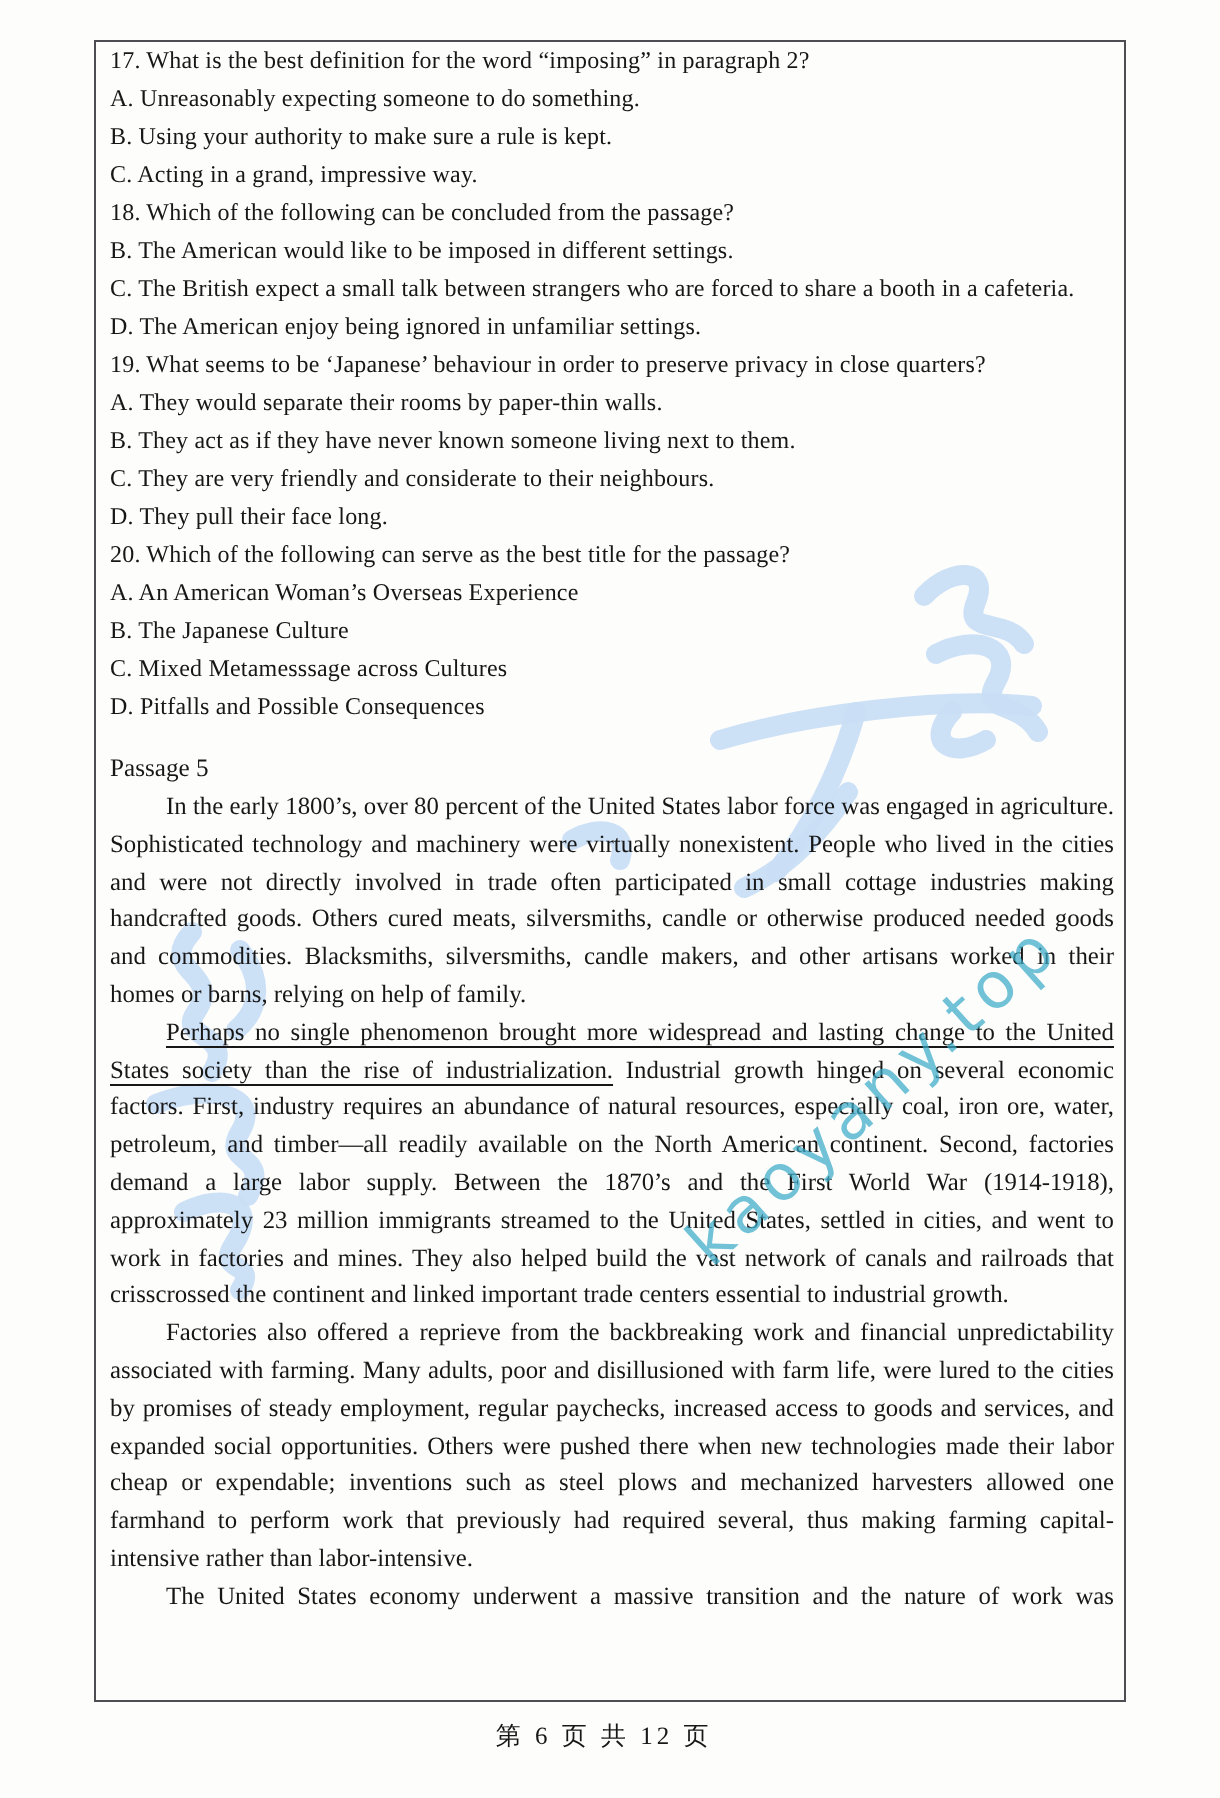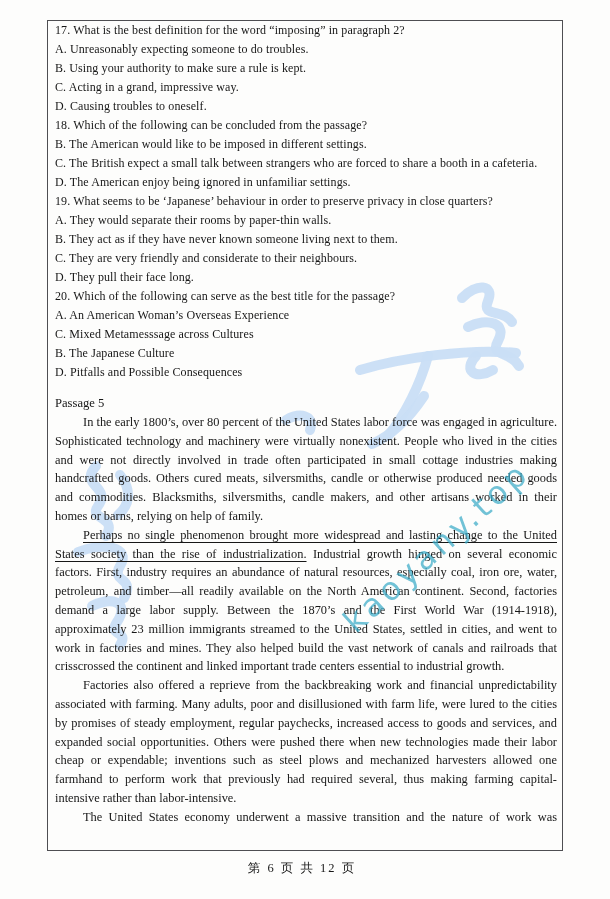--- a/index.html
+++ b/index.html
@@ -90,40 +90,39 @@
     <path d="M78,552 C102,542 132,546 120,566 C110,583 136,576 124,598"></path>
     <path d="M92,606 C112,596 130,602 117,622 C107,637 130,630 120,645"></path>
   </g>
 </svg>
 
 <div class="frame">
   <div class="inner">
 
     <div>
       <div class="qline">17. What is the best definition for the word “imposing” in paragraph 2?</div>
-      <div class="qline">A. Unreasonably expecting someone to do troubles.</div>
+      <div class="qline">A. Unreasonably expecting someone to do something.</div>
       <div class="qline">B. Using your authority to make sure a rule is kept.</div>
       <div class="qline">C. Acting in a grand, impressive way.</div>
-      <div class="qline">D. Causing troubles to oneself.</div>
 
       <div class="qline">18. Which of the following can be concluded from the passage?</div>
       <div class="qline">B. The American would like to be imposed in different settings.</div>
       <div class="qline">C. The British expect a small talk between strangers who are forced to share a booth in a cafeteria.</div>
       <div class="qline">D. The American enjoy being ignored in unfamiliar settings.</div>
 
       <div class="qline">19. What seems to be ‘Japanese’ behaviour in order to preserve privacy in close quarters?</div>
       <div class="qline">A. They would separate their rooms by paper-thin walls.</div>
       <div class="qline">B. They act as if they have never known someone living next to them.</div>
       <div class="qline">C. They are very friendly and considerate to their neighbours.</div>
       <div class="qline">D. They pull their face long.</div>
 
       <div class="qline">20. Which of the following can serve as the best title for the passage?</div>
       <div class="qline">A. An American Woman’s Overseas Experience</div>
+      <div class="qline">B. The Japanese Culture</div>
       <div class="qline">C. Mixed Metamesssage across Cultures</div>
-      <div class="qline">B. The Japanese Culture</div>
       <div class="qline">D. Pitfalls and Possible Consequences</div>
     </div>
 
     <div>
       <div class="passage-heading">Passage 5</div>
       <p class="para">In the early 1800’s, over 80 percent of the United States labor force was engaged in agriculture. Sophisticated technology and machinery were virtually nonexistent. People who lived in the cities and were not directly involved in trade often participated in small cottage industries making handcrafted goods. Others cured meats, silversmiths, candle or otherwise produced needed goods and commodities. Blacksmiths, silversmiths, candle makers, and other artisans worked in their homes or barns, relying on help of family.</p>
       <p class="para"><u>Perhaps no single phenomenon brought more widespread and lasting change to the United States society than the rise of industrialization.</u><span> Industrial growth hinged on several economic factors. First, industry requires an abundance of natural resources, especially coal, iron ore, water, petroleum, and timber—all readily available on the North American continent. Second, factories demand a large labor supply. Between the 1870’s and the First World War (1914-1918), approximately 23 million immigrants streamed to the United States, settled in cities, and went to work in factories and mines. They also helped build the vast network of canals and railroads that crisscrossed the continent and linked important trade centers essential to industrial growth.</span></p>
       <p class="para">Factories also offered a reprieve from the backbreaking work and financial unpredictability associated with farming. Many adults, poor and disillusioned with farm life, were lured to the cities by promises of steady employment, regular paychecks, increased access to goods and services, and expanded social opportunities. Others were pushed there when new technologies made their labor cheap or expendable; inventions such as steel plows and mechanized harvesters allowed one farmhand to perform work that previously had required several, thus making farming capital-intensive rather than labor-intensive.</p>
       <p class="para force-last">The United States economy underwent a massive transition and the nature of work was</p>
     </div>

